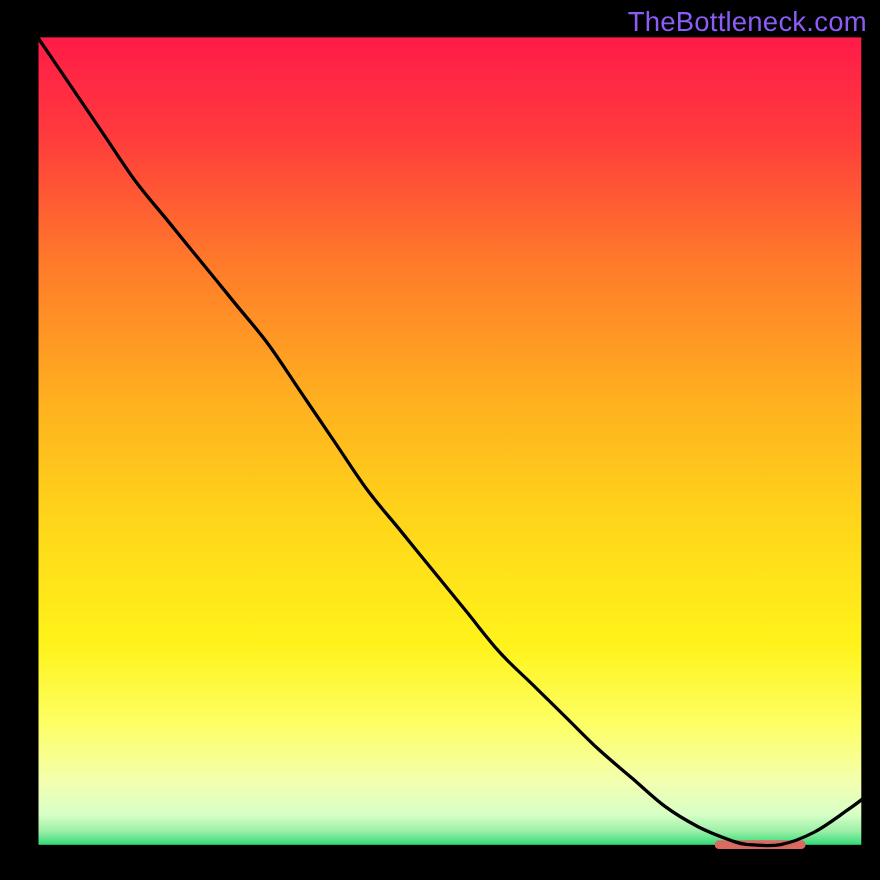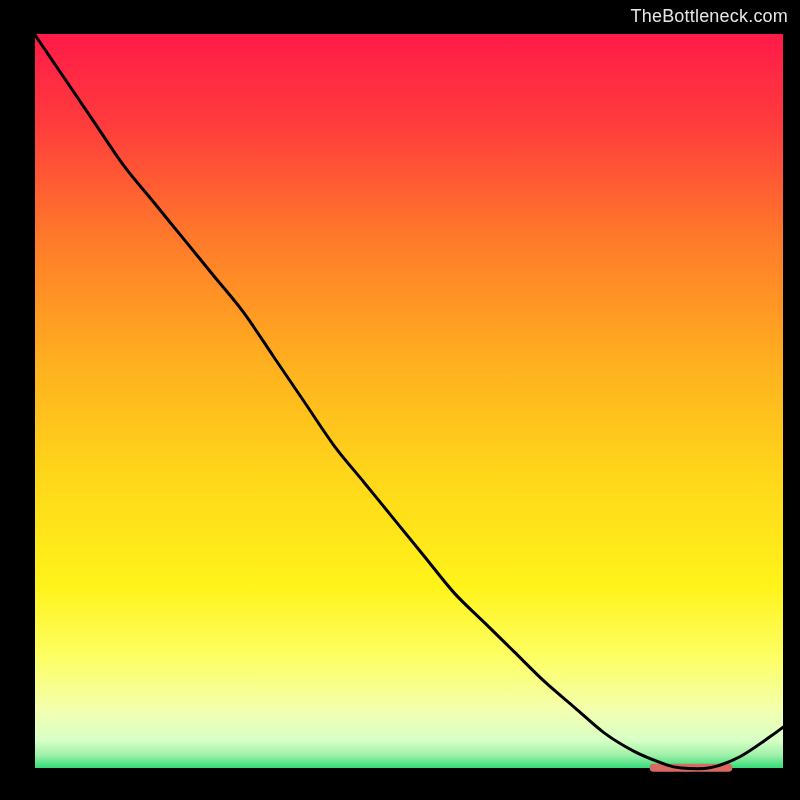--- a/index.html
+++ b/index.html
@@ -14,22 +14,22 @@
   .frame {
     position: relative;
     width: 800px;
     height: 800px;
     background: #000;
   }
   .attribution {
     position: absolute;
     top: 6px;
     right: 12px;
-    color: #e5e5e5;
-    font-size: 18px;
+    color: #8b5cf6;
+    font-size: 25px;
     font-weight: 500;
     letter-spacing: 0.2px;
     user-select: none;
   }
   svg {
     position: absolute;
     top: 0;
     left: 0;
   }
 </style>

